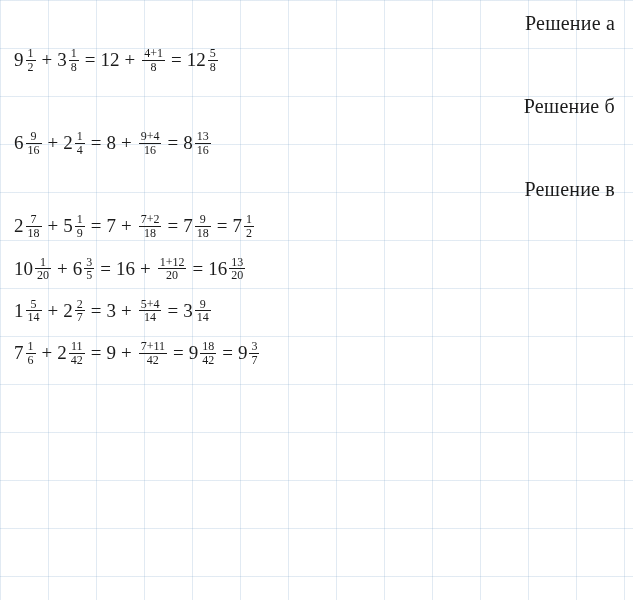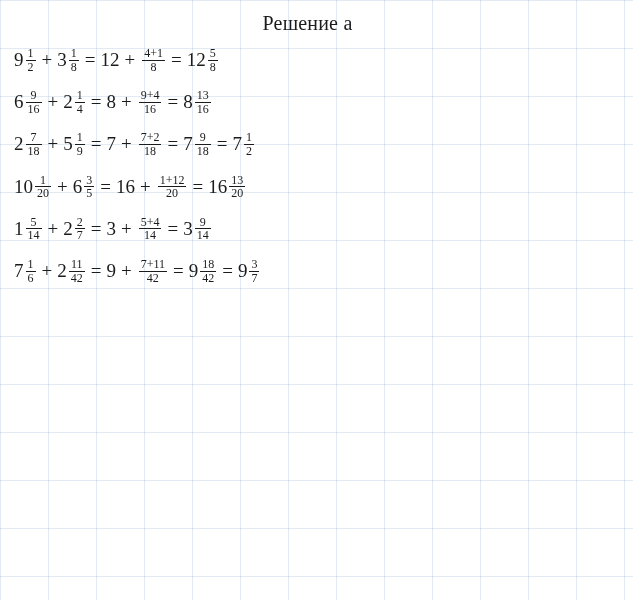--- a/index.html
+++ b/index.html
@@ -29,21 +29,21 @@
   }
   #content {
     position: relative;
     width: 633px;
     height: 600px;
   }
   .block {
     position: relative;
   }
   .heading {
-    text-align: center;
+    text-align: right;
     font-size: 20px;
     color: #1b1b1b;
     font-family: "Liberation Serif", serif;
     padding-right: 18px;
     padding-top: 12px;
     padding-bottom: 6px;
     letter-spacing: 0.2px;
   }
   .eq {
     font-size: 19px;
@@ -99,23 +99,25 @@
 
 <div id="grid"></div>
 
 <div id="content">
 
 <div class="block">
       <div class="heading">Решение а</div>
       <div class="eq"><span class="mixed"><span class="whole">9</span><span class="frac"><span class="num">1</span><span class="den">2</span></span></span><span class="op">+</span><span class="mixed"><span class="whole">3</span><span class="frac"><span class="num">1</span><span class="den">8</span></span></span><span class="op">=</span><span class="num-plain">12</span><span class="op">+</span><span class="fracwrap"><span class="frac"><span class="num">4+1</span><span class="den">8</span></span></span><span class="op">=</span><span class="mixed"><span class="whole">12</span><span class="frac"><span class="num">5</span><span class="den">8</span></span></span></div>
     </div>
     <div class="block">
+      <div class="heading">Решение б</div>
       <div class="eq"><span class="mixed"><span class="whole">6</span><span class="frac"><span class="num">9</span><span class="den">16</span></span></span><span class="op">+</span><span class="mixed"><span class="whole">2</span><span class="frac"><span class="num">1</span><span class="den">4</span></span></span><span class="op">=</span><span class="num-plain">8</span><span class="op">+</span><span class="fracwrap"><span class="frac"><span class="num">9+4</span><span class="den">16</span></span></span><span class="op">=</span><span class="mixed"><span class="whole">8</span><span class="frac"><span class="num">13</span><span class="den">16</span></span></span></div>
     </div>
     <div class="block">
+      <div class="heading">Решение в</div>
       <div class="eq"><span class="mixed"><span class="whole">2</span><span class="frac"><span class="num">7</span><span class="den">18</span></span></span><span class="op">+</span><span class="mixed"><span class="whole">5</span><span class="frac"><span class="num">1</span><span class="den">9</span></span></span><span class="op">=</span><span class="num-plain">7</span><span class="op">+</span><span class="fracwrap"><span class="frac"><span class="num">7+2</span><span class="den">18</span></span></span><span class="op">=</span><span class="mixed"><span class="whole">7</span><span class="frac"><span class="num">9</span><span class="den">18</span></span></span><span class="op">=</span><span class="mixed"><span class="whole">7</span><span class="frac"><span class="num">1</span><span class="den">2</span></span></span></div>
     </div>
     <div class="block">
       <div class="eq"><span class="mixed"><span class="whole">10</span><span class="frac"><span class="num">1</span><span class="den">20</span></span></span><span class="op">+</span><span class="mixed"><span class="whole">6</span><span class="frac"><span class="num">3</span><span class="den">5</span></span></span><span class="op">=</span><span class="num-plain">16</span><span class="op">+</span><span class="fracwrap"><span class="frac"><span class="num">1+12</span><span class="den">20</span></span></span><span class="op">=</span><span class="mixed"><span class="whole">16</span><span class="frac"><span class="num">13</span><span class="den">20</span></span></span></div>
     </div>
     <div class="block">
       <div class="eq"><span class="mixed"><span class="whole">1</span><span class="frac"><span class="num">5</span><span class="den">14</span></span></span><span class="op">+</span><span class="mixed"><span class="whole">2</span><span class="frac"><span class="num">2</span><span class="den">7</span></span></span><span class="op">=</span><span class="num-plain">3</span><span class="op">+</span><span class="fracwrap"><span class="frac"><span class="num">5+4</span><span class="den">14</span></span></span><span class="op">=</span><span class="mixed"><span class="whole">3</span><span class="frac"><span class="num">9</span><span class="den">14</span></span></span></div>
     </div>
     <div class="block">
       <div class="eq"><span class="mixed"><span class="whole">7</span><span class="frac"><span class="num">1</span><span class="den">6</span></span></span><span class="op">+</span><span class="mixed"><span class="whole">2</span><span class="frac"><span class="num">11</span><span class="den">42</span></span></span><span class="op">=</span><span class="num-plain">9</span><span class="op">+</span><span class="fracwrap"><span class="frac"><span class="num">7+11</span><span class="den">42</span></span></span><span class="op">=</span><span class="mixed"><span class="whole">9</span><span class="frac"><span class="num">18</span><span class="den">42</span></span></span><span class="op">=</span><span class="mixed"><span class="whole">9</span><span class="frac"><span class="num">3</span><span class="den">7</span></span></span></div>

